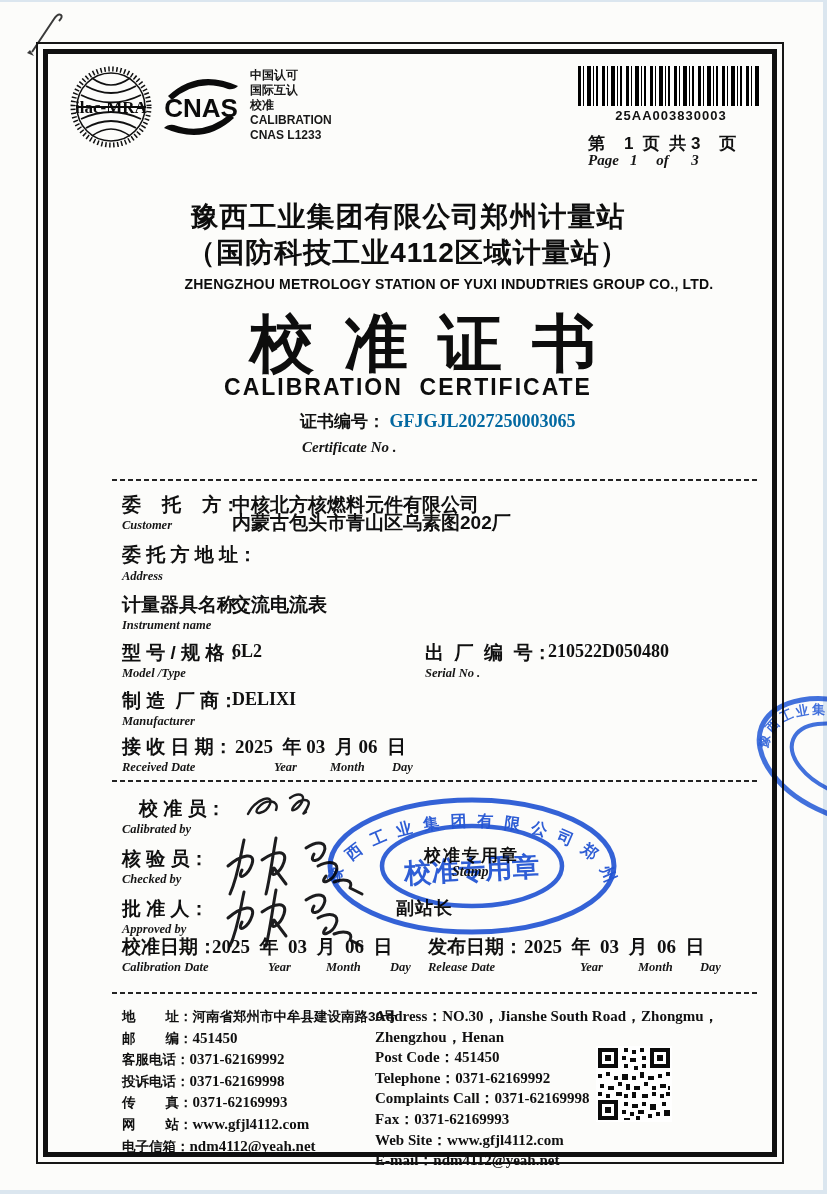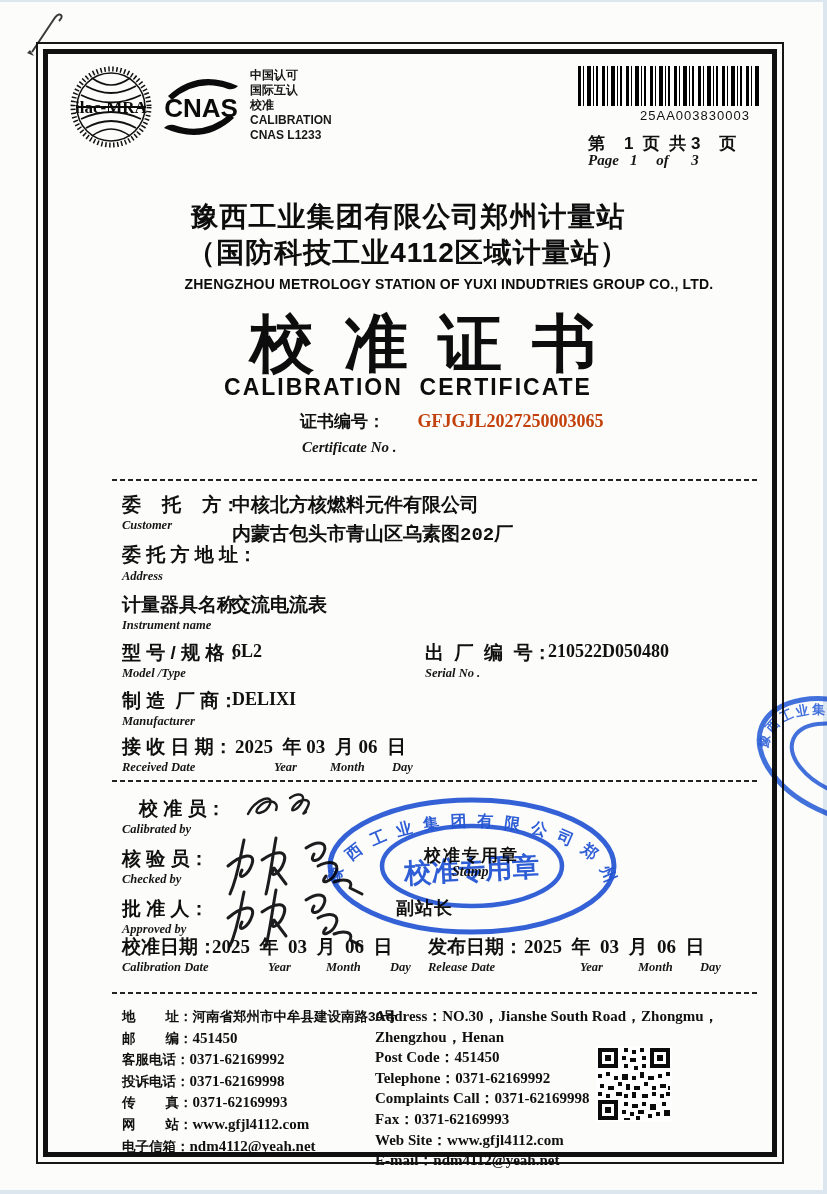--- a/index.html
+++ b/index.html
@@ -19,37 +19,37 @@
     border:2px solid #161616;
   }
   .frame-inner{
     position:absolute; inset:5px;
     border:5px solid #101010;
   }
   .abs{position:absolute;}
   .pre{white-space:pre;}
   .cjk-b{font-weight:700;color:#111;}
   .serif-i{font-family:"Liberation Serif",serif;font-style:italic;font-weight:700;color:#151515;}
-  .serif-b{font-family:"Liberation Serif",serif;font-weight:700;color:#c2410c;margin-left:28px;}
+  .serif-b{font-family:"Liberation Serif",serif;font-weight:700;color:#0369a1;}
   .dashed{
     position:absolute; left:112px; width:648px; height:2px;
     background:repeating-linear-gradient(90deg,#242424 0 5px,transparent 5px 8px);
   }
   
   .accred-lines{font-size:12px;font-weight:700;line-height:15px;color:#181818;}
   
   .barcode{
     position:absolute; left:578px; top:64px; width:182px; height:40px;
     background:repeating-linear-gradient(90deg,
       #000 0 3px, #fff 3px 5px, #000 5px 6px, #fff 6px 9px,
       #000 9px 13px, #fff 13px 15px, #000 15px 16px, #fff 16px 18px,
       #000 18px 20px, #fff 20px 24px);
   }
-  .barcode-num{position:absolute; left:604px; top:106px; width:182px; text-align:center;
-    font-size:13px; font-weight:400; color:#111; letter-spacing:1px;}
+  .barcode-num{position:absolute; left:580px; top:106px; width:182px; text-align:center;
+    font-size:13px; font-weight:700; color:#111; letter-spacing:1px;}
   .pageno-zh{position:absolute; left:588px; top:130px; font-size:17px; font-weight:700; color:#111;}
   .pageno-en{position:absolute; left:588px; top:150px; font-size:15px;}
   
   .center-band{position:absolute; left:48px; width:720px; text-align:center; color:#0d0d0d;}
   .t-zh{font-size:28px; font-weight:700; letter-spacing:1px;}
   .t-en{font-size:14px; font-weight:700; letter-spacing:0.2px;}
   .cert-zh{font-size:64px; font-weight:900; letter-spacing:30px; padding-left:30px; transform:scaleY(0.98);}
   .cert-en{font-size:23px; font-weight:700; letter-spacing:2px;}
   .label19{font-size:19px; font-weight:700; color:#101010;}
   .val-cjk{font-size:19px; font-weight:700; color:#101010;}
@@ -120,21 +120,21 @@
   </div>
   <div class="abs serif-i" style="left:302px;top:437px;font-size:15px;">Certificate No .</div>
 
   <div class="dashed" style="top:477px;"></div>
 
   <div class="abs label19 pre" style="left:122px;top:490px;">委    托    方：</div>
   <div class="abs val-cjk" style="left:232px;top:490px;">中核北方核燃料元件有限公司</div>
   <div class="abs sub-en" style="left:122px;top:516px;">Customer</div>
 
   <div class="abs label19 pre" style="left:122px;top:540px;">委 托 方 地 址：</div>
-  <div class="abs val-cjk" style="left:232px;top:519px;font-family:Liberation Mono, monospace;">内蒙古包头市青山区乌素图202厂</div>
+  <div class="abs val-cjk" style="left:232px;top:508px;">内蒙古包头市青山区乌素图202厂</div>
   <div class="abs sub-en" style="left:122px;top:567px;">Address</div>
 
   <div class="abs label19 pre" style="left:122px;top:590px;">计量器具名称：</div>
   <div class="abs val-cjk" style="left:232px;top:590px;">交流电流表</div>
   <div class="abs sub-en" style="left:122px;top:616px;">Instrument name</div>
 
   <div class="abs label19 pre" style="left:122px;top:638px;">型 号 / 规 格：</div>
   <div class="abs val-lat" style="left:232px;top:639px;">6L2</div>
   <div class="abs sub-en" style="left:122px;top:664px;">Model /Type</div>
   <div class="abs label19 pre" style="left:425px;top:638px;">出  厂  编  号：</div>

